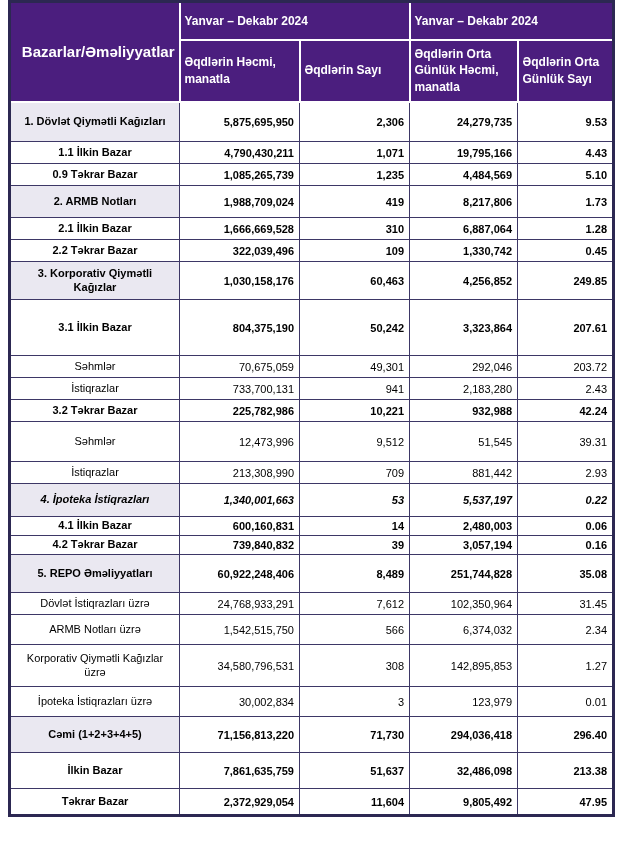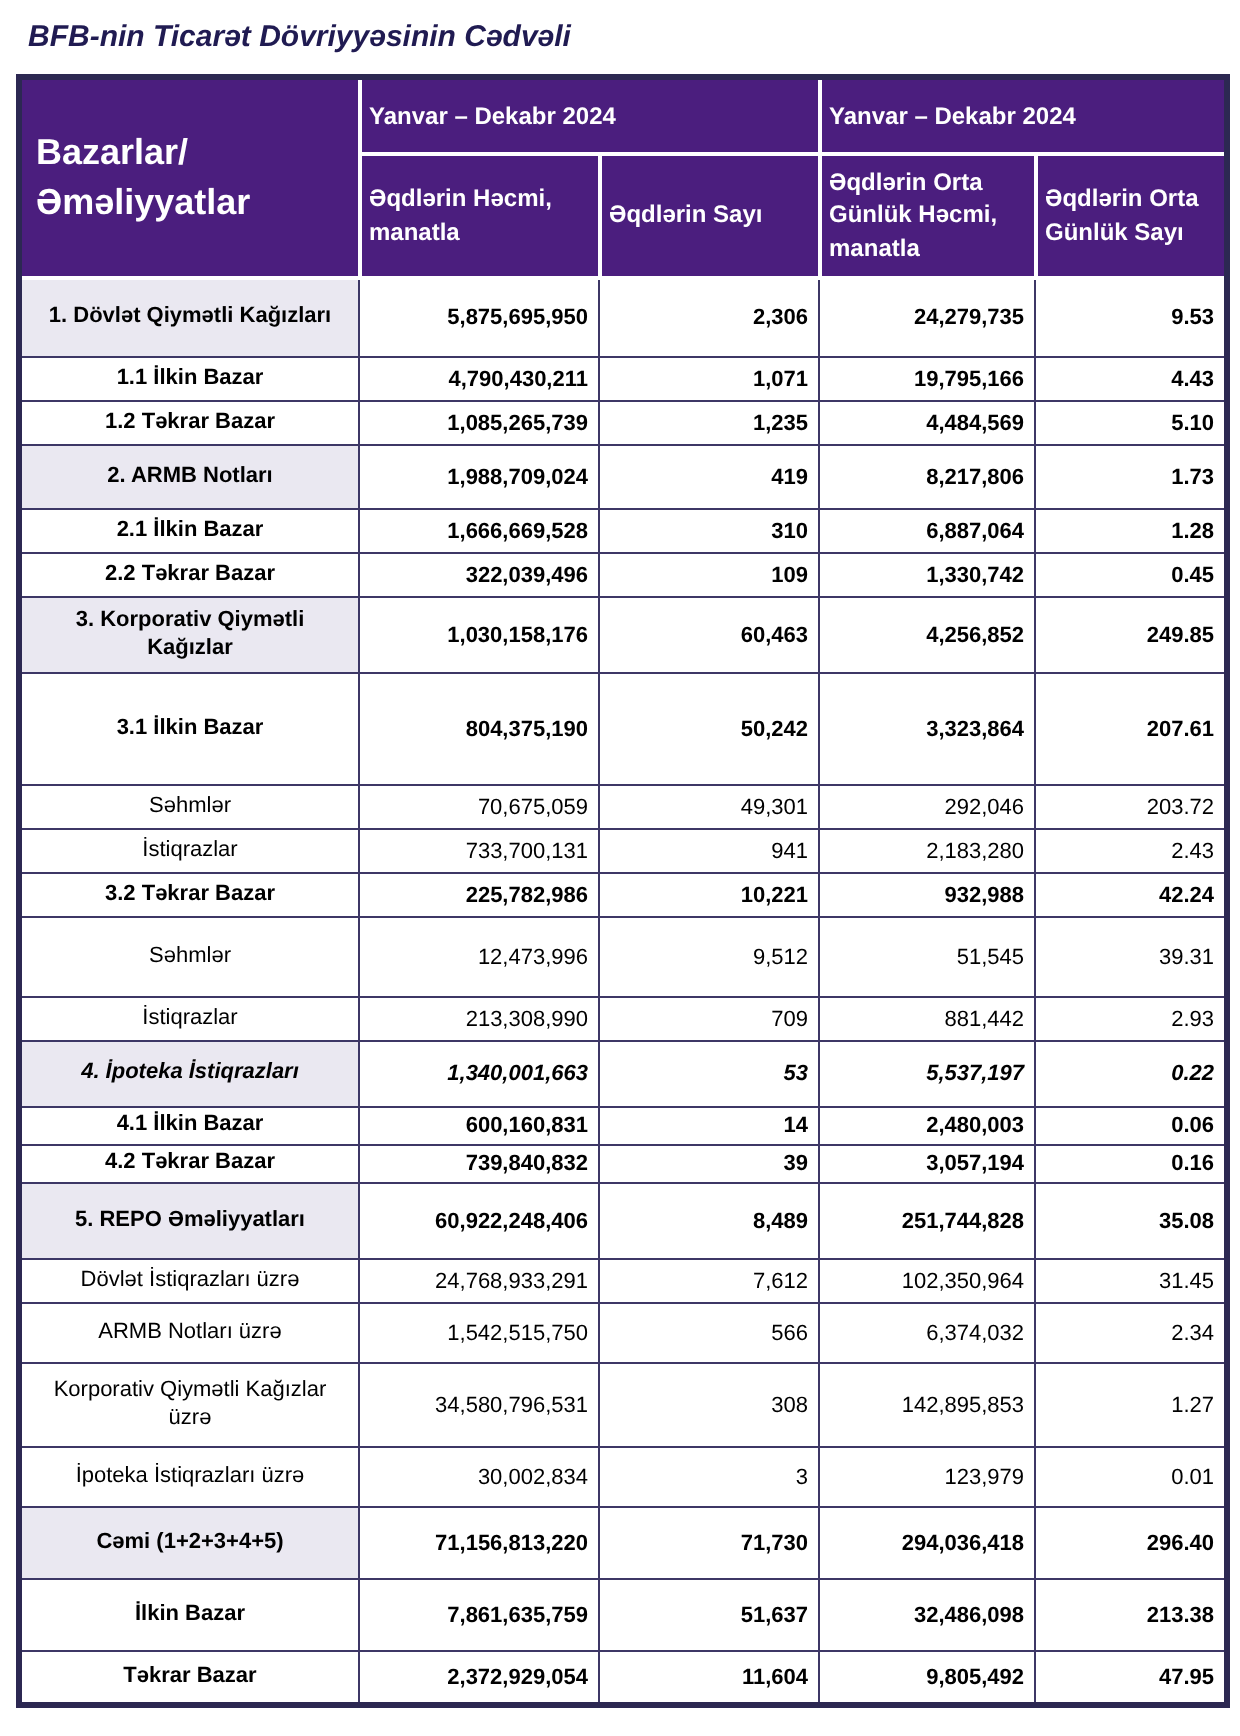--- a/index.html
+++ b/index.html
@@ -27,21 +27,21 @@
     margin-left:8px;width:604px;
     border:3px solid var(--outer-border);
   }
   thead th{
     background:var(--header-bg);color:var(--header-text);
     font-size:12px;font-weight:700;
     border:2px solid #FFFFFF;
     padding:2px 4px;text-align:left;vertical-align:middle;
     line-height:1.35;
   }
-  th.corner{text-align:left;padding-left:7px;font-size:18px;}
+  th.corner{text-align:right;padding-left:7px;font-size:15px;}
   tr.group-row th{height:38px;}
   tr.subhead-row th{height:62px;}
   tbody td{
     border:1px solid var(--border);
     font-size:11px;padding:1px 5px;vertical-align:middle;
     background:#FFFFFF;
   }
   td.label{text-align:center;line-height:1.25;}
   td.num{text-align:right;font-variant-numeric:tabular-nums;}
   tr.row-section td, tr.row-subsection td, tr.row-total td{font-weight:700;}
@@ -62,21 +62,20 @@
   tbody tr:nth-child(21){height:30px;}
   tbody tr:nth-child(22){height:36px;}
   tbody tr:nth-child(23){height:36px;}
   tbody tr:nth-child(24){height:27px;}
 </style>
 </head>
 <body>
 
 <div class="page">
 
-  <div class="title">BFB-nin Ticarət Dövriyyəsinin Cədvəli</div>
 
   <table class="data-table">
     <colgroup>
       <col style="width:170px">
       <col style="width:120px">
       <col style="width:110px">
       <col style="width:108px">
       <col style="width:96px">
     </colgroup>
     <thead>
@@ -101,21 +100,21 @@
           <td class="num">9.53</td>
         </tr>
         <tr class="row-subsection">
           <td class="label">1.1 İlkin Bazar</td>
           <td class="num">4,790,430,211</td>
           <td class="num">1,071</td>
           <td class="num">19,795,166</td>
           <td class="num">4.43</td>
         </tr>
         <tr class="row-subsection">
-          <td class="label">1.2 Təkrar Bazar</td>
+          <td class="label">0.9 Təkrar Bazar</td>
           <td class="num">1,085,265,739</td>
           <td class="num">1,235</td>
           <td class="num">4,484,569</td>
           <td class="num">5.10</td>
         </tr>
         <tr class="row-section">
           <td class="label">2. ARMB Notları</td>
           <td class="num">1,988,709,024</td>
           <td class="num">419</td>
           <td class="num">8,217,806</td>

